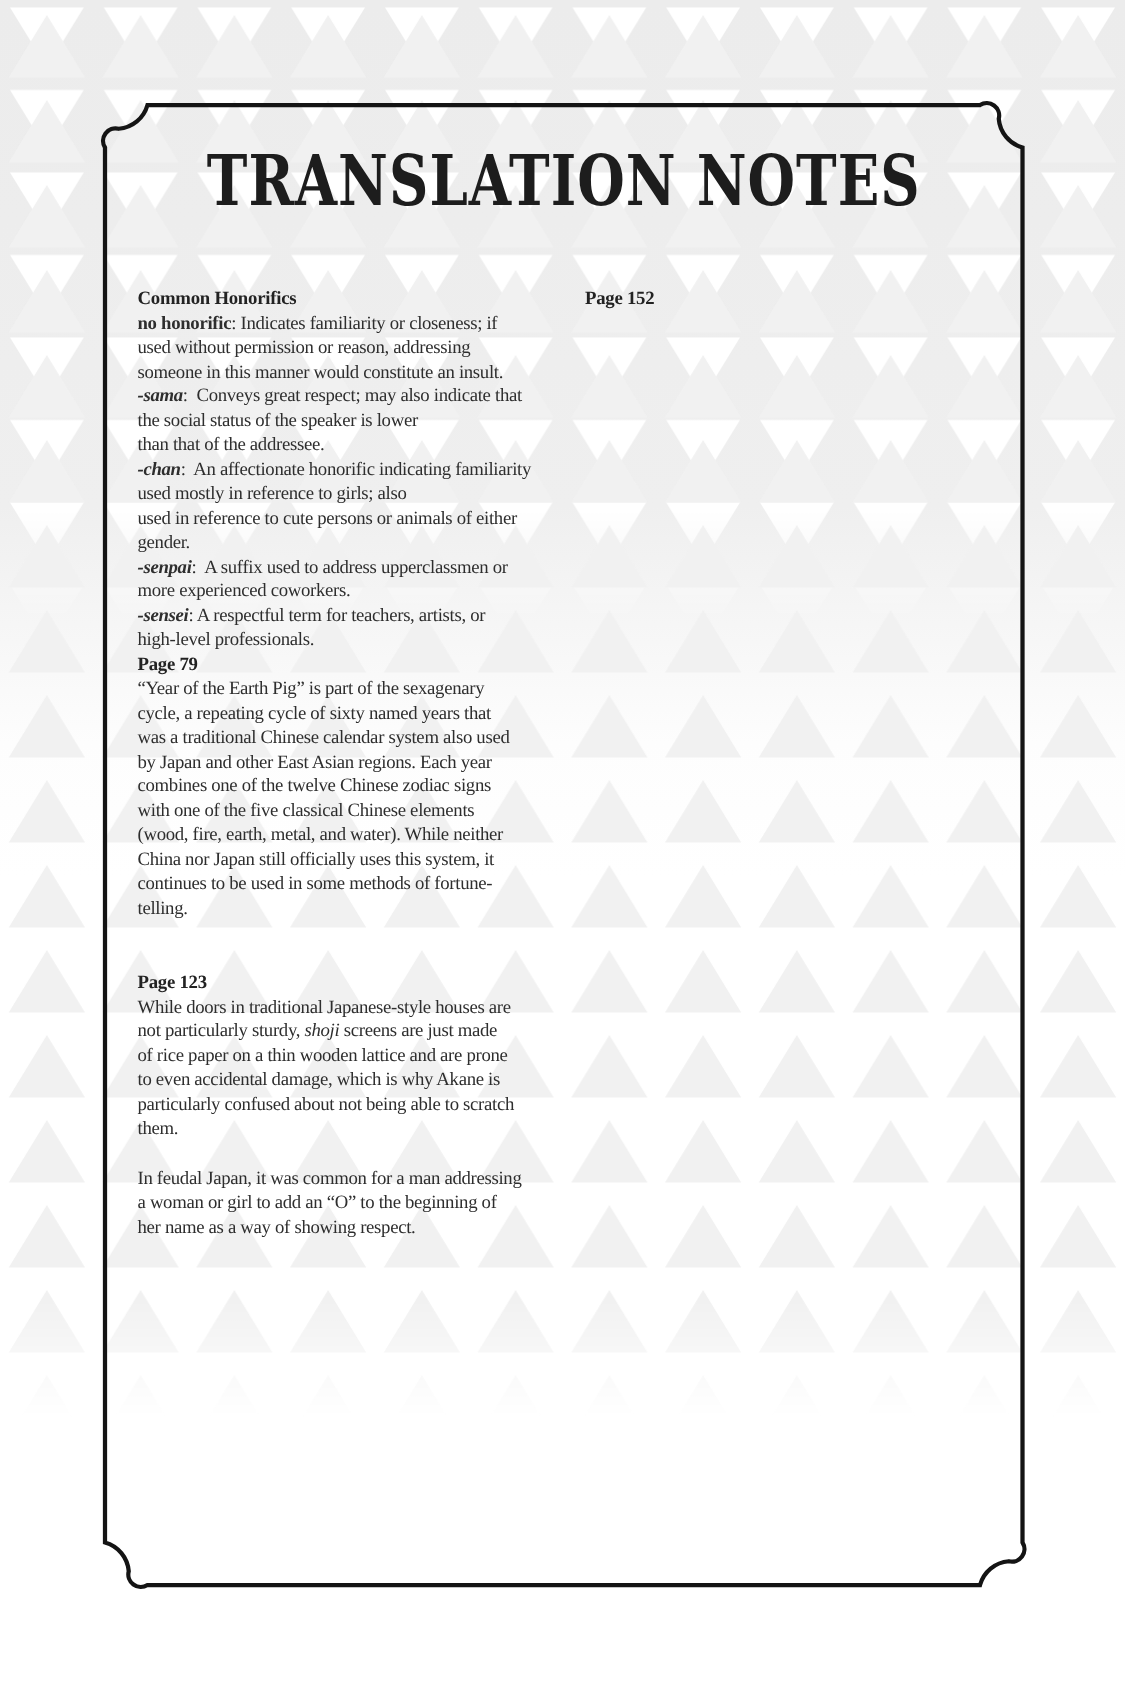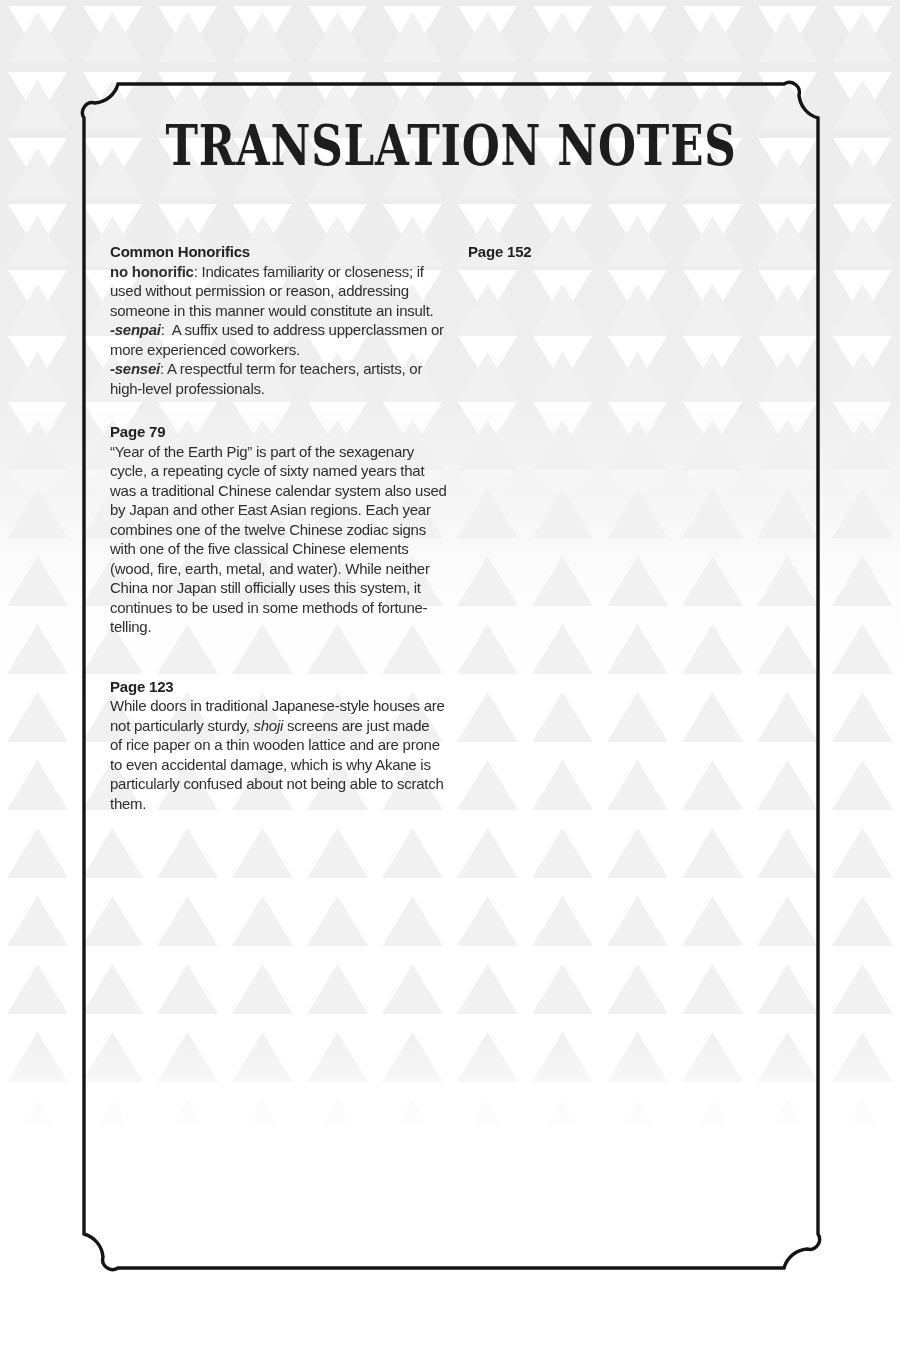--- a/index.html
+++ b/index.html
@@ -22,28 +22,29 @@
   .frame-path{fill:none;stroke:var(--frame);stroke-width:3.4;stroke-linejoin:miter;}
   h1.title{
     position:absolute;left:84px;top:112px;width:734px;height:66px;
     margin:0;text-align:center;line-height:66px;
     font-family:"DejaVu Serif", serif;font-weight:700;font-size:56px;
     letter-spacing:1px;color:#1d1d1d;
     transform:scaleX(0.78);transform-origin:50% 50%;
     white-space:nowrap;
   }
   .col{
-    position:absolute;top:242px;
+    position:absolute;top:230px;
     font-size:15px;line-height:19.5px;letter-spacing:-0.25px;
     color:var(--text);
+    font-family:Liberation Serif, serif;
   }
   .col-left{left:110px;width:352px;}
   .col-right{left:468px;width:348px;}
   .col section{margin:0;}
-  .col section + section{margin-top:24px;}
+  .col section + section{}
   .col-left section:nth-of-type(3){margin-top:40px;}
   .col-left section:nth-of-type(4){margin-top:20px;}
   .col h3{
     margin:0;font-size:15px;line-height:19.5px;font-weight:bold;
     color:var(--heading);letter-spacing:-0.2px;
   }
   .col p{margin:0;white-space:pre;}
   .b{font-weight:bold;}
   .i{font-style:italic;}
 </style>
@@ -108,20 +109,27 @@
   </svg>
 
   <h1 class="title">TRANSLATION NOTES</h1>
 
   <div class="col col-left">
       <section>
         <h3>Common Honorifics</h3>
         <p><span class="b">no honorific</span><span>: Indicates familiarity or closeness; if
 used without permission or reason, addressing
 someone in this manner would constitute an insult.</span></p>
+        <p><span class="b i">-sama</span><span>:  Conveys great respect; may also indicate that
+the social status of the speaker is lower
+than that of the addressee.</span></p>
+        <p><span class="b i">-chan</span><span>:  An affectionate honorific indicating familiarity
+used mostly in reference to girls; also
+used in reference to cute persons or animals of either
+gender.</span></p>
         <p><span class="b i">-senpai</span><span>:  A suffix used to address upperclassmen or
 more experienced coworkers.</span></p>
         <p><span class="b i">-sensei</span><span>: A respectful term for teachers, artists, or
 high-level professionals.</span></p>
       </section>
       <section>
         <h3>Page 79</h3>
         <p><span>“Year of the Earth Pig” is part of the sexagenary
 cycle, a repeating cycle of sixty named years that
 was a traditional Chinese calendar system also used
@@ -136,20 +144,23 @@
       <section>
         <h3>Page 123</h3>
         <p><span>While doors in traditional Japanese-style houses are
 not particularly sturdy, </span><span class="i">shoji</span><span> screens are just made
 of rice paper on a thin wooden lattice and are prone
 to even accidental damage, which is why Akane is
 particularly confused about not being able to scratch
 them.</span></p>
       </section>
       <section>
+        <p><span>In feudal Japan, it was common for a man addressing
+a woman or girl to add an “O” to the beginning of
+her name as a way of showing respect.</span></p>
       </section>
     </div>
   <div class="col col-right">
       <section>
         <h3>Page 152</h3>
       </section>
     </div>
 
 </div>
 

